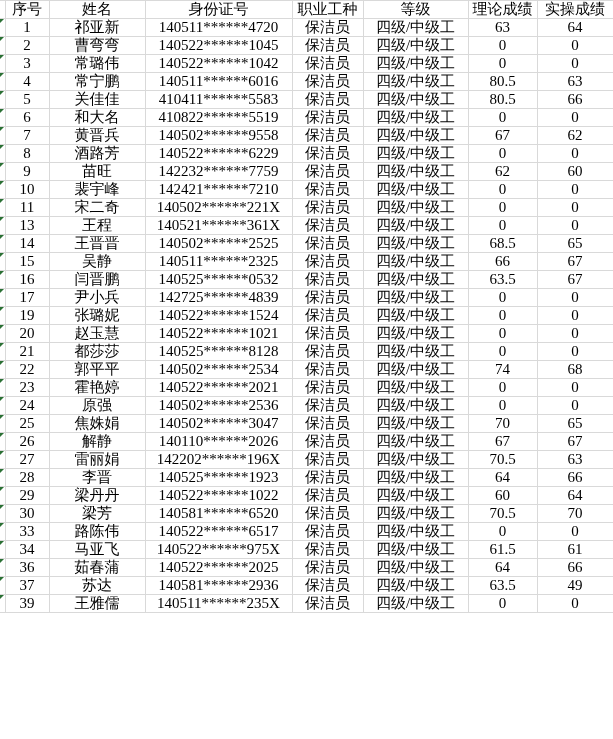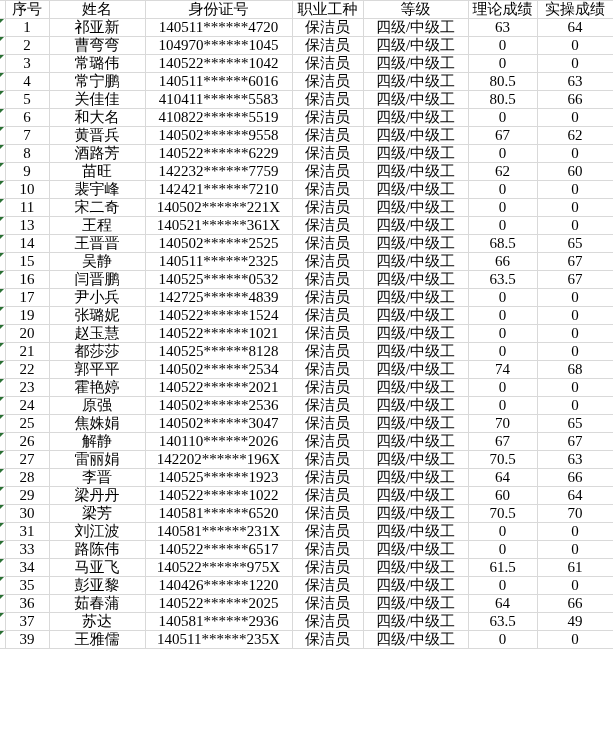--- a/index.html
+++ b/index.html
@@ -81,21 +81,21 @@
     <td>四级/中级工</td>
     <td>63</td>
     <td>64</td>
   </tr>
         <tr>
     <td class="sliver">
       <span class="tri"></span>
     </td>
     <td>2</td>
     <td>曹弯弯</td>
-    <td>104970******1045</td>
+    <td>140522******1045</td>
     <td>保洁员</td>
     <td>四级/中级工</td>
     <td>0</td>
     <td>0</td>
   </tr>
         <tr>
     <td class="sliver">
       <span class="tri"></span>
     </td>
     <td>3</td>
@@ -403,63 +403,39 @@
     <td>140581******6520</td>
     <td>保洁员</td>
     <td>四级/中级工</td>
     <td>70.5</td>
     <td>70</td>
   </tr>
         <tr>
     <td class="sliver">
       <span class="tri"></span>
     </td>
-    <td>31</td>
-    <td>刘江波</td>
-    <td>140581******231X</td>
-    <td>保洁员</td>
-    <td>四级/中级工</td>
-    <td>0</td>
-    <td>0</td>
-  </tr>
-        <tr>
-    <td class="sliver">
-      <span class="tri"></span>
-    </td>
     <td>33</td>
     <td>路陈伟</td>
     <td>140522******6517</td>
     <td>保洁员</td>
     <td>四级/中级工</td>
     <td>0</td>
     <td>0</td>
   </tr>
         <tr>
     <td class="sliver">
       <span class="tri"></span>
     </td>
     <td>34</td>
     <td>马亚飞</td>
     <td>140522******975X</td>
     <td>保洁员</td>
     <td>四级/中级工</td>
     <td>61.5</td>
     <td>61</td>
-  </tr>
-        <tr>
-    <td class="sliver">
-      <span class="tri"></span>
-    </td>
-    <td>35</td>
-    <td>彭亚黎</td>
-    <td>140426******1220</td>
-    <td>保洁员</td>
-    <td>四级/中级工</td>
-    <td>0</td>
-    <td>0</td>
   </tr>
         <tr>
     <td class="sliver">
       <span class="tri"></span>
     </td>
     <td>36</td>
     <td>茹春蒲</td>
     <td>140522******2025</td>
     <td>保洁员</td>
     <td>四级/中级工</td>

